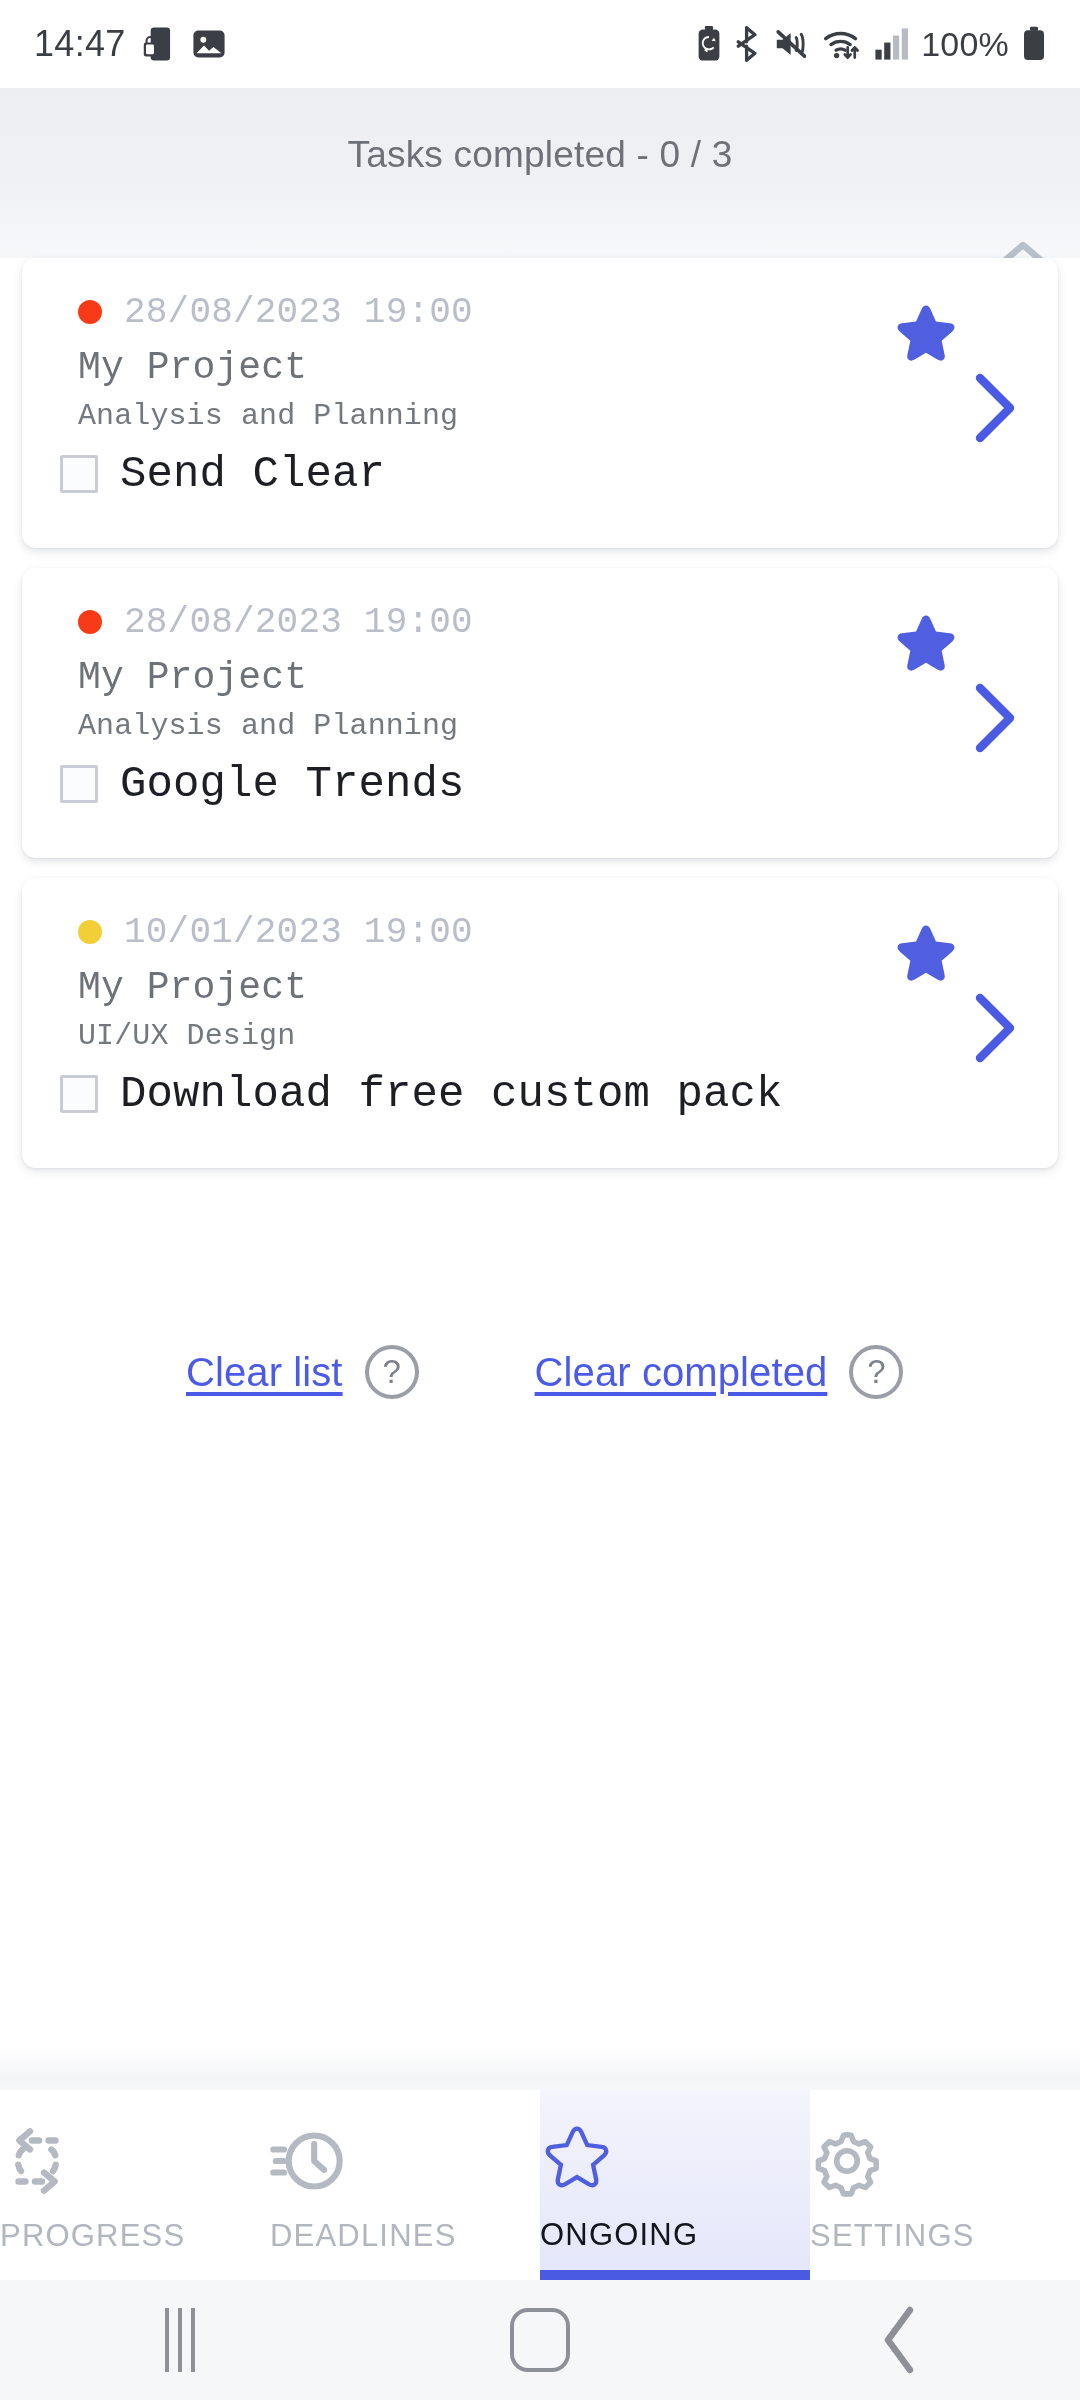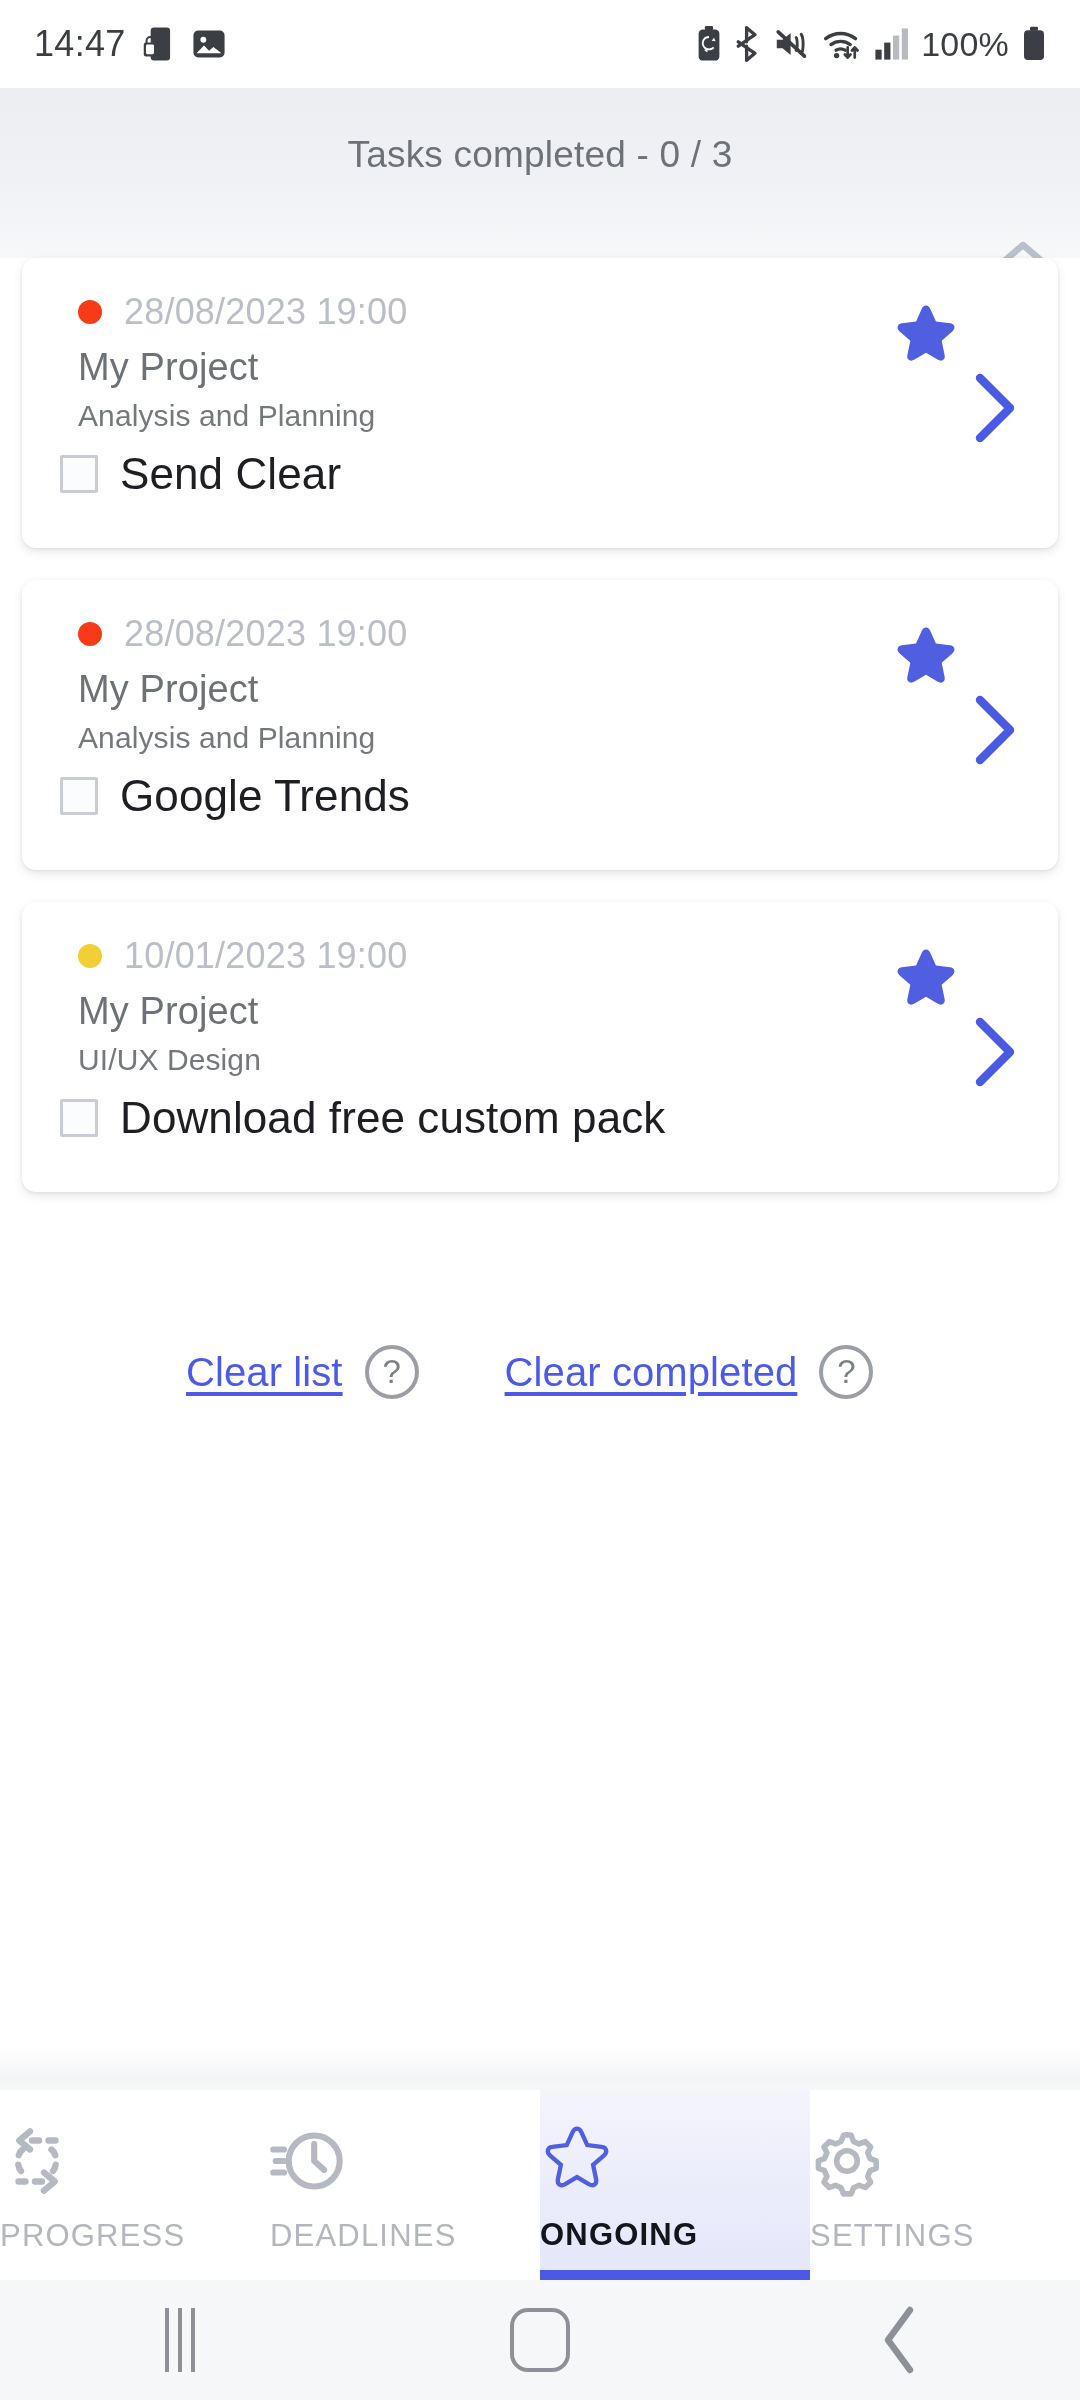--- a/index.html
+++ b/index.html
@@ -40,26 +40,27 @@
   .sort-btn {
     position:absolute; right:26px; top:148px;
     width:62px; height:80px;
     display:flex; flex-direction:column; align-items:center; justify-content:center; gap:6px;
   }
 
   
   .list { position:absolute; left:0; top:258px; width:1080px; }
   .card {
     position:relative;
-    margin:0 22px 32px 22px;
+    margin:0 22px 20px 22px;
     background:#ffffff;
     border-radius:14px;
     box-shadow:0 4px 10px rgba(120,125,140,0.18), 0 1px 3px rgba(120,125,140,0.12);
     padding:26px 0 26px 0;
     min-height:290px;
+    font-family:Liberation Mono, monospace;
   }
   .card-body { padding-left:56px; padding-right:200px; }
   .row-date { display:flex; align-items:center; gap:22px; height:56px; }
   .dot { width:24px; height:24px; border-radius:50%; flex:none; }
   .date-txt { font-size:36px; color:#b9bec9; letter-spacing:0.2px; }
   .proj { font-size:38px; color:#6d7178; margin-top:6px; letter-spacing:0.1px; }
   .sub { font-size:30px; color:#74787f; margin-top:10px; letter-spacing:0.1px; }
   .row-task { display:flex; align-items:center; gap:22px; margin-top:16px; margin-left:-18px; }
   .cbox {
     width:38px; height:38px; flex:none;
@@ -69,21 +70,21 @@
   .card-star { position:absolute; right:96px; top:44px; }
   .card-chev { position:absolute; right:36px; top:112px; }
 
   
   .clear-row {
     position:absolute; left:0; top:1345px; width:1080px;
     display:flex; align-items:center;padding-left:48px;
   }
   .clear-group { display:flex; align-items:center; gap:22px; }
   .g1 { margin-left:138px; }
-  .g2 { margin-left:86px; }
+  .g2 { margin-left:116px; }
   .clear-link {
     font-size:40px; color:#4b5be8;
     text-decoration:underline; text-underline-offset:6px;
     letter-spacing:0.1px;
   }
   .help {
     width:54px; height:54px; border-radius:50%;
     border:4px solid #9a9ea6;
     display:flex; align-items:center; justify-content:center;
     font-size:33px; color:#7c8088;
@@ -98,21 +99,21 @@
     position:absolute; left:0; top:2090px; width:1080px; height:190px;
     background:#ffffff; display:flex;
   }
   .tab {
     flex:1; position:relative;
     display:flex; flex-direction:column; justify-content:center;
     padding-top:8px; gap:16px;
   }
   .tab.active { background:linear-gradient(#f4f4fc 0%, #e4e6fa 100%); }
   .tab-label { font-size:31px; color:#b2b6be; letter-spacing:1.2px; }
-  .tab.active .tab-label { color:#12151b;font-weight:bold; }
+  .tab.active .tab-label { color:#12151b; }
   .tab-underline {
     position:absolute; left:0; right:0; bottom:0; height:10px; background:#4a5ae3;
   }
 
   
   .navbar {
     position:absolute; left:0; top:2280px; width:1080px; height:120px;
     background:#f6f7f8; display:flex; align-items:center;
   }
   .nav-btn { flex:1; display:flex; align-items:center; justify-content:center; }

